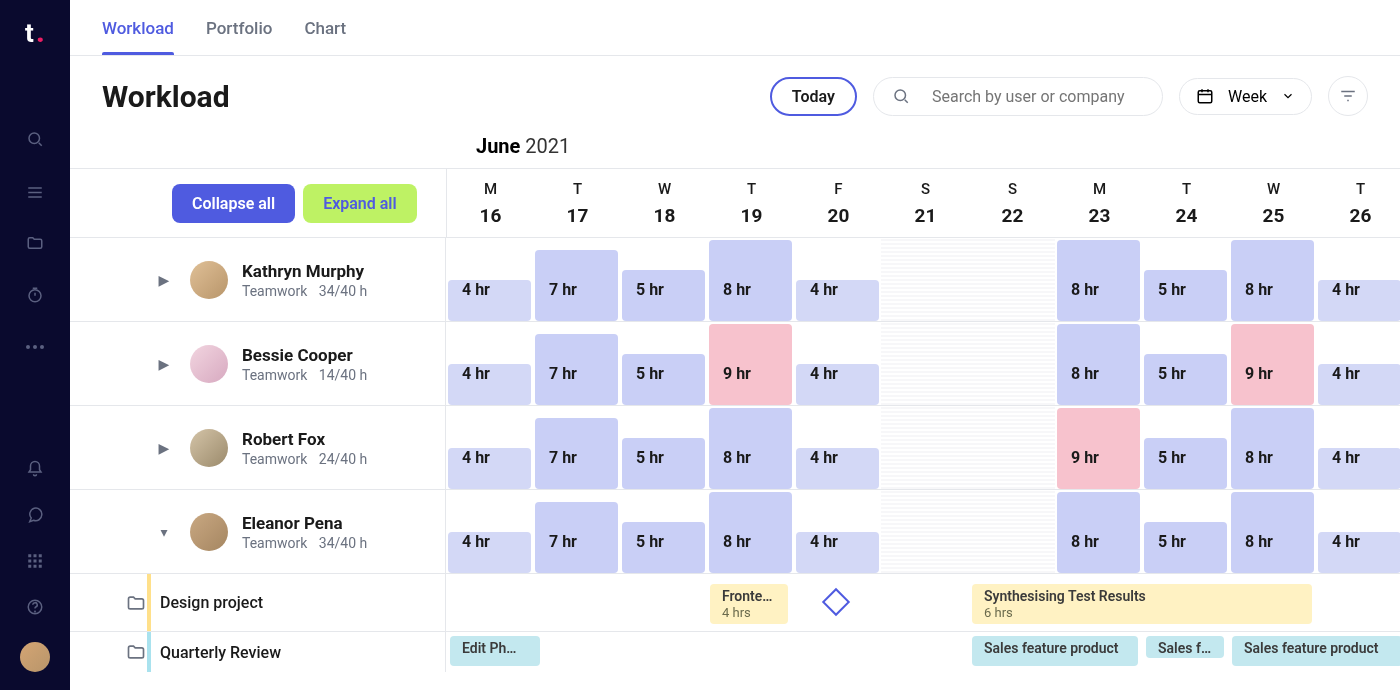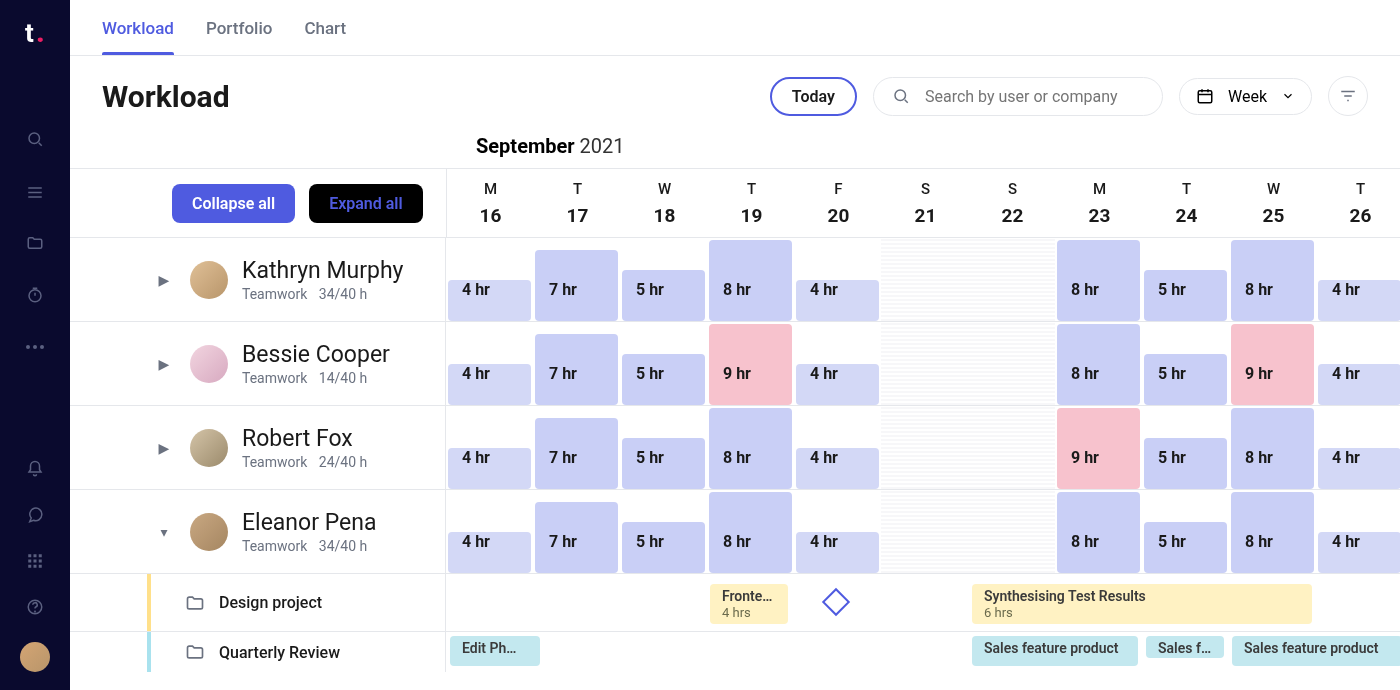--- a/index.html
+++ b/index.html
@@ -34,58 +34,58 @@
   
   .tabs { display: flex; gap: 32px; padding: 0 32px; border-bottom: 1px solid var(--border); height: 56px; align-items: center; }
   .tab { color: var(--text-muted); font-size: 17px; font-weight: 500; height: 100%; display: flex; align-items: center; cursor: pointer; position: relative; }
   .tab.active { color: var(--blue); }
   .tab.active::after { content:""; position:absolute; bottom:0; left:0; right:0; height:3px; background:var(--blue); border-radius:2px 2px 0 0; }
 
   
   .header { display: flex; align-items: center; padding: 20px 32px 12px; gap: 16px; }
   .title { font-size: 30px; font-weight: 700; color: var(--text); flex: 0 0 auto; margin-right: auto; }
   .today-btn { border: 2px solid var(--blue); color: var(--text); background: #fff; border-radius: 22px; padding: 8px 20px; font-size: 16px; font-weight: 600; cursor: pointer; }
-  .search { display: flex; align-items: center; border: 1px solid var(--border); border-radius: 22px; padding: 8px 18px; width: 290px; color: var(--text-muted); gap: 13px; }
+  .search { display: flex; align-items: center; border: 1px solid var(--border); border-radius: 22px; padding: 8px 18px; width: 290px; color: var(--text-muted); gap: 20px; }
   .search input { border: none; outline: none; font-size: 16px; flex: 1; color: var(--text-muted); background: transparent; }
   .week-select { display: flex; align-items: center; border: 1px solid var(--border); border-radius: 22px; padding: 8px 16px; gap: 14px; cursor: pointer; font-size: 16px; }
   .filter-btn { border: 1px solid var(--border); border-radius: 50%; width: 40px; height: 40px; display: flex; align-items: center; justify-content: center; cursor: pointer; color: var(--text-muted); }
 
   
   .month-row { padding: 6px 0 10px 406px; font-size: 20px; }
   .month-row .mon { font-weight: 700; }
   .month-row .yr { font-weight: 400; color: #333; }
 
   
   .collapse-row { display: flex; align-items: center; padding: 0 0 0 32px; height: 70px; border-top: 1px solid var(--border); border-bottom: 1px solid var(--border); position: relative; }
-  .collapse-group { display: flex; width: 344px; gap: 14px; margin-left: 70px; }
+  .collapse-group { display: flex; width: 344px; gap: 8px; margin-left: 70px; }
   .cbtn { border: none; padding: 10px 20px; font-size: 16px; font-weight: 600; border-radius: 8px; cursor: pointer; }
   .cbtn.primary { background: var(--blue); color: #fff; }
-  .cbtn.secondary { background: #000000; color: var(--blue); }
+  .cbtn.secondary { background: #bef264; color: var(--blue); }
 
   
   .cal-header { position: absolute; left: 376px; right: 0; top: 0; bottom: 0; display: flex; border-left: 1px solid var(--border); }
   .day-col { width: 87px; flex-shrink: 0; display: flex; flex-direction: column; align-items: center; justify-content: center; gap: 6px; }
   .dow { font-size: 15px; color: var(--text); font-weight: 500; }
   .dnum { font-size: 19px; font-weight: 700; color: var(--text); }
 
   
   .rows { flex: 1; overflow: hidden; }
   .row { display: flex; border-bottom: 1px solid var(--border); position: relative; height: 84px; }
   .row.task { height: 58px; }
   .row-left { width: 376px; flex-shrink: 0; display: flex; align-items: center; padding: 0 0 0 32px; gap: 14px; border-right: 1px solid var(--border); position: relative; }
   .caret { color: var(--text-muted); cursor: pointer; width: 24px; text-align: center; font-size: 14px; margin-left: 50px; }
-  .row.task .row-left { padding-left: 115px; }
+  .row.task .row-left { padding-left: 56px; }
   .row.task .row-left .tline { position: absolute; left: 77px; top: 0; bottom: 0; width: 4px; background: #ffe08a; }
   .row.task.qr .row-left .tline { background: #a9e2ee; }
   .avatar { width: 38px; height: 38px; border-radius: 50%; background: linear-gradient(135deg,#e0c097,#b8956a); flex-shrink: 0; }
   .avatar.a2 { background: linear-gradient(135deg,#f2d5e0,#d7a9c0); }
   .avatar.a3 { background: linear-gradient(135deg,#d4c4a8,#9b8a6b); }
   .avatar.a4 { background: linear-gradient(135deg,#c9a882,#a58661); }
   .uinfo { display: flex; flex-direction: column; gap: 2px; }
-  .uname { font-size: 23px; font-weight: 400; color: var(--text); }
+  .uname { font-size: 17px; font-weight: 700; color: var(--text); }
   .usub { font-size: 14px; color: var(--text-muted); }
   .usub .sep { margin: 0 4px; }
   .folder-icon { color: var(--text-muted); }
 
   .row-right { flex: 1; display: flex; position: relative; }
   .row-right .cell { width: 87px; flex-shrink: 0; position: relative; display: flex; align-items: center; justify-content: center; }
   .row-right .cell.wknd { background: repeating-linear-gradient(0deg,#f7f7f9,#f7f7f9 2px,#fff 2px,#fff 4px); }
   .hbox {
     position: absolute; left: 2px; right: 2px; background: var(--blue-light);
     border-radius: 4px; display: flex; align-items: flex-end; padding: 0 0 22px 14px;
@@ -208,21 +208,21 @@
         </svg>
     </div>
     <div class="filter-btn">
       <svg width="18" height="18" viewBox="0 0 24 24" fill="none" stroke="currentColor" stroke-width="2">
           <path d="M3 6h18M7 12h10M11 18h2"></path>
         </svg>
     </div>
   </div>
 
   <div class="month-row">
-    <span class="mon">September</span>
+    <span class="mon">June</span>
     <span class="yr">2021</span>
   </div>
 
   <div class="collapse-row">
     <div class="collapse-group">
       <button class="cbtn primary">Collapse all</button>
       <button class="cbtn secondary">Expand all</button>
     </div>
     <div class="cal-header">
       <div class="day-col">

